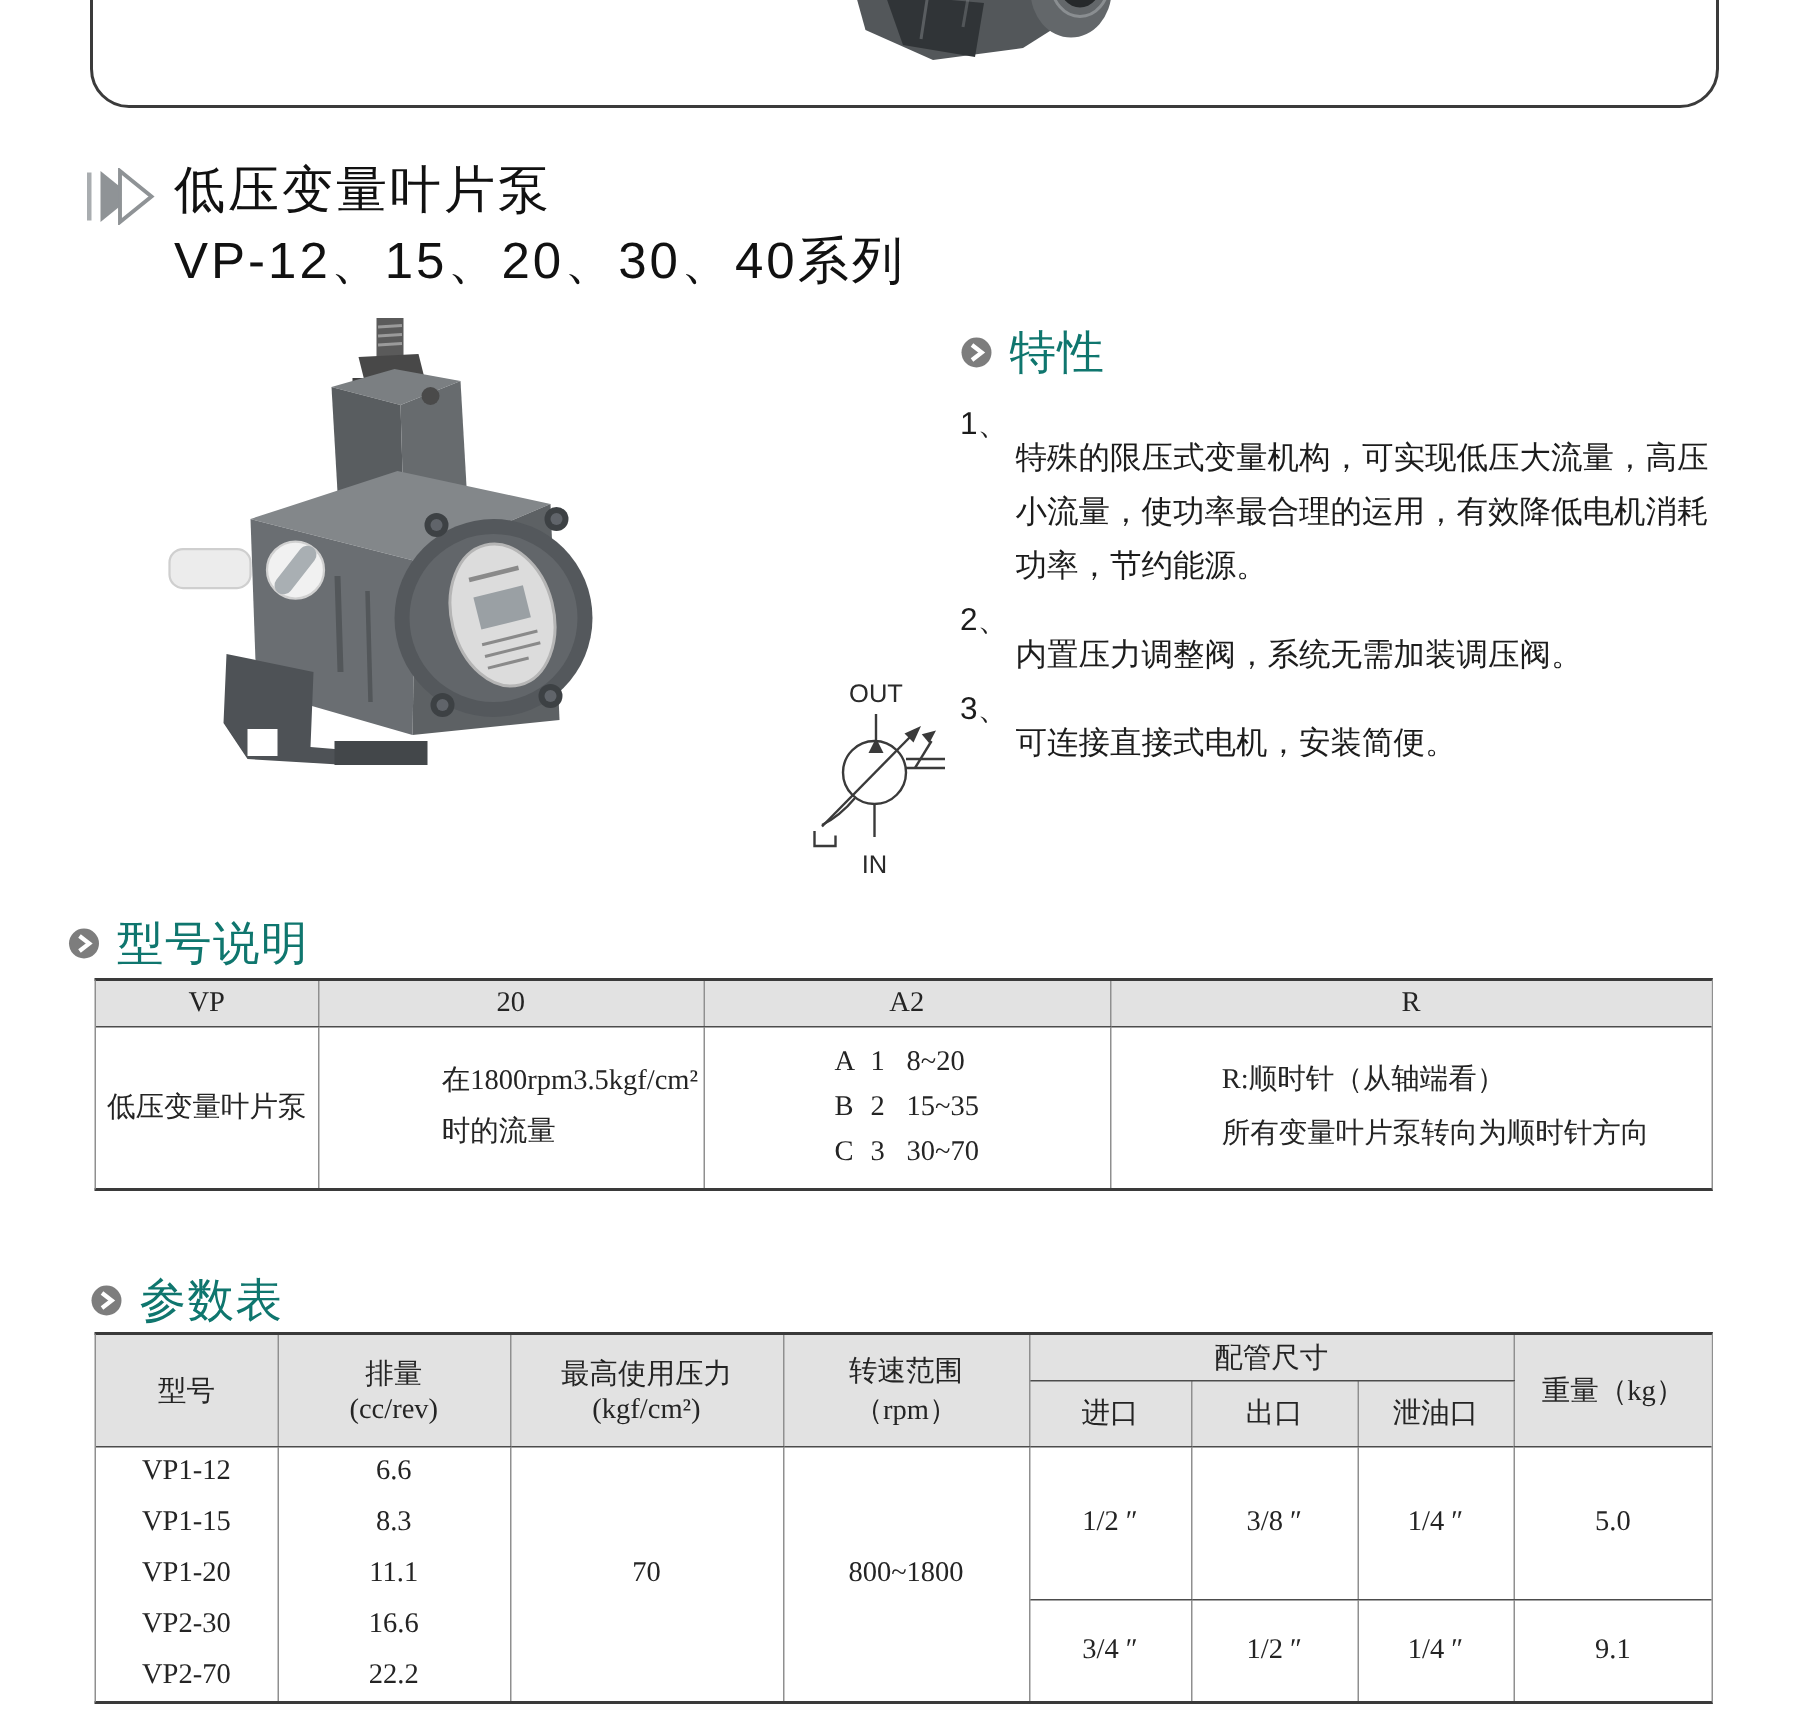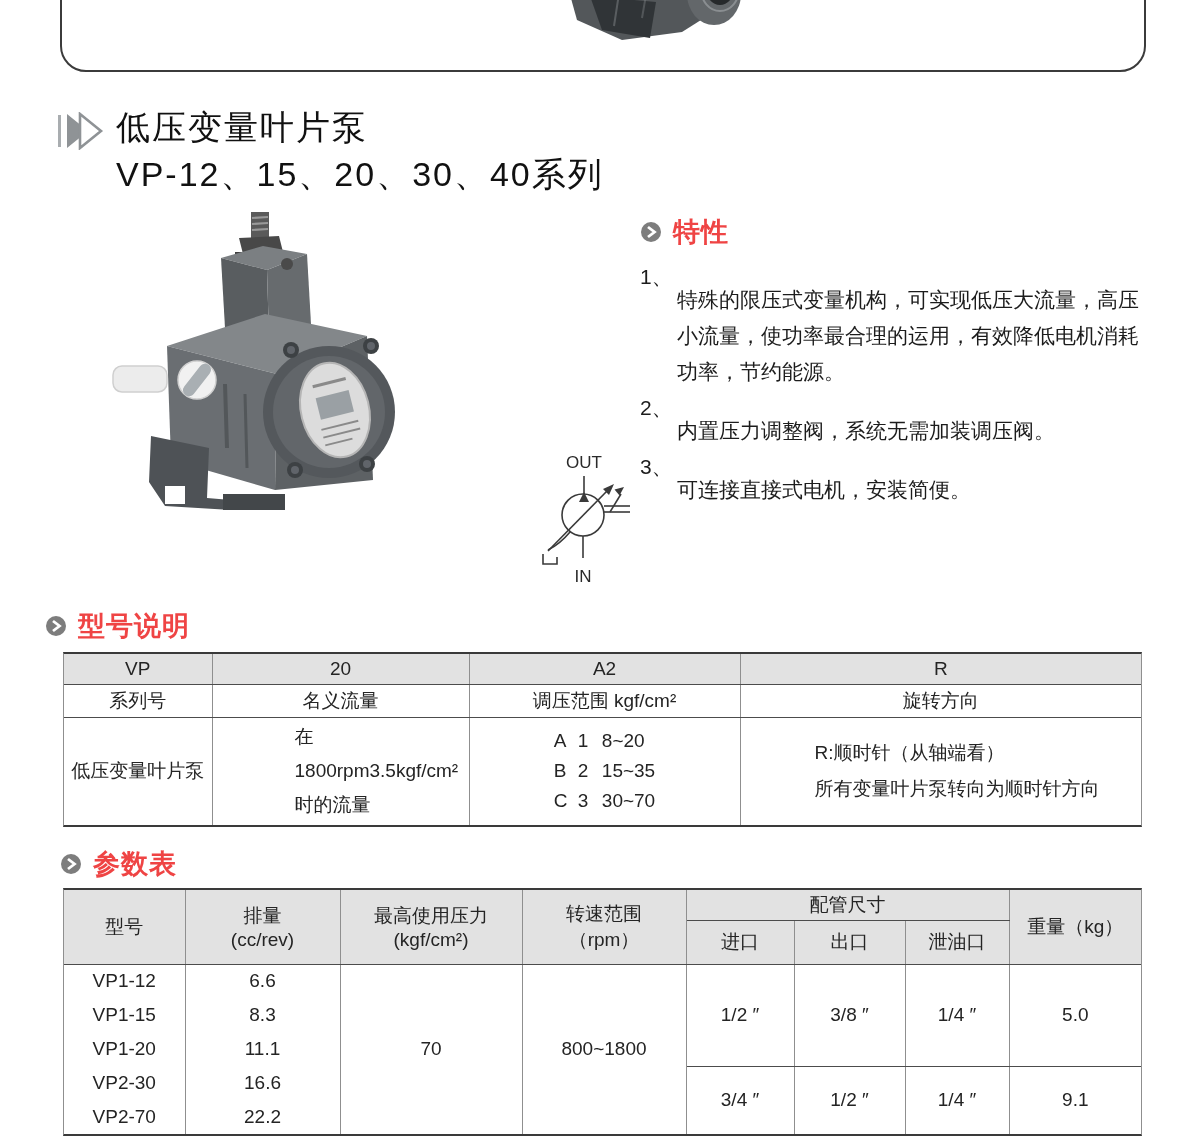--- a/index.html
+++ b/index.html
@@ -19,42 +19,42 @@
   .top-frame svg{position:absolute;left:0;bottom:0;}
   
   .title-block{position:absolute;left:58px;top:104px;display:flex;gap:12px;}
   .title-icon{flex:none;margin-top:8px;}
   .title-text{font-size:34px;line-height:47px;font-weight:500;letter-spacing:2px;color:#111;}
   
   .pump-photo{position:absolute;left:105px;top:198px;}
   
   .features{position:absolute;left:640px;top:214px;width:548px;}
   .sec-head-row{display:flex;align-items:center;gap:11px;}
-  .sec-title{font-size:27px;font-weight:700;letter-spacing:1px;color:#ef4444;}
+  .sec-title{font-size:31px;font-weight:400;letter-spacing:1px;color:#0f766e;}
   .feat-list{margin-top:9px;}
   .feat-item{display:flex;font-size:21px;line-height:36px;color:#1c1c1c;}
   .feat-num{flex:none;width:37px;}
   .feat-text{width:465px;margin-top:23px;}
   
   .symbol{position:absolute;left:518px;top:444px;}
   
   .sec-head{position:absolute;display:flex;align-items:center;gap:11px;}
   #model-head{left:45px;top:608px;}
   #param-head{left:60px;top:846px;}
   
   .tblwrap{
     position:absolute;left:63px;width:1077px;
     border-top:2px solid #3a3a3a;border-bottom:2px solid #3a3a3a;
     border-left:1px solid #8f8f8f;border-right:1px solid #8f8f8f;
     background:#fff;
   }
   #model-table-wrap{top:652px;}
   #param-table-wrap{top:888px;}
   table{border-collapse:collapse;table-layout:fixed;width:100%;font-size:19px;color:#242424;}
-  td,th{padding:0;text-align:center;vertical-align:middle;border-right:1px solid #8f8f8f;font-weight:400;}
+  td,th{padding:0;text-align:center;vertical-align:middle;border-right:1px solid #8f8f8f;font-weight:400;font-family:Liberation Serif, serif;}
   th{background:#e2e2e2;}
   .noR{border-right:none;}
   .hb{border-bottom:1px solid #4c4c4c;}
   .h30{height:30px;} .h33{height:33px;} .h44{height:44px;} .h34{height:34px;} .h108{height:108px;}
   .cell-left{text-align:left;}
   .pad55{padding-left:82px;line-height:34px;}
   .pad58{padding-left:74px;line-height:36px;}
   .opt-block{display:inline-block;text-align:left;line-height:30px;}
   .opt-row{display:flex;}
   .opt-letter{width:24px;}
@@ -196,26 +196,20 @@
         <col style="width:257px">
         <col style="width:271px">
         <col style="width:401px">
       </colgroup>
     <tbody>
         <tr class="h30">
       <th class="hb">VP</th>
       <th class="hb">20</th>
       <th class="hb">A2</th>
       <th class="hb noR">R</th>
-    </tr>
-    <tr class="h33">
-      <td class="hb">系列号</td>
-      <td class="hb">名义流量</td>
-      <td class="hb">调压范围 kgf/cm²</td>
-      <td class="hb noR">旋转方向</td>
     </tr>
     <tr class="h108">
       <td>低压变量叶片泵</td>
       <td class="cell-left pad55">
         <div>在1800rpm3.5kgf/cm²</div>
         <div>时的流量</div>
       </td>
       <td>
         <div class="opt-block">
           <div class="opt-row">

